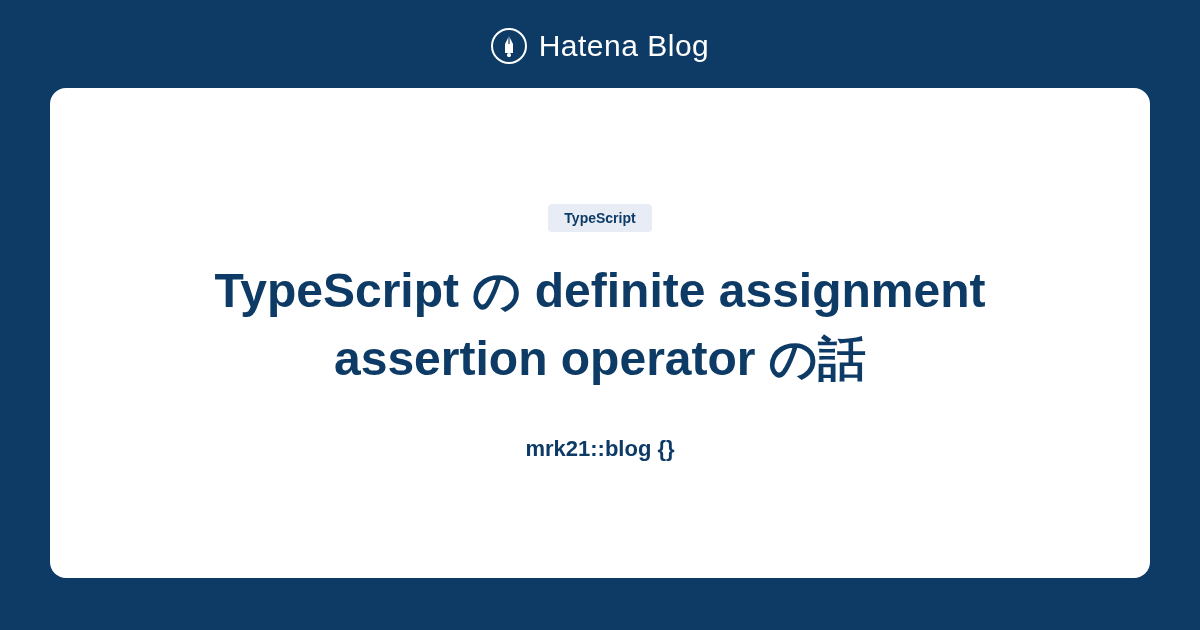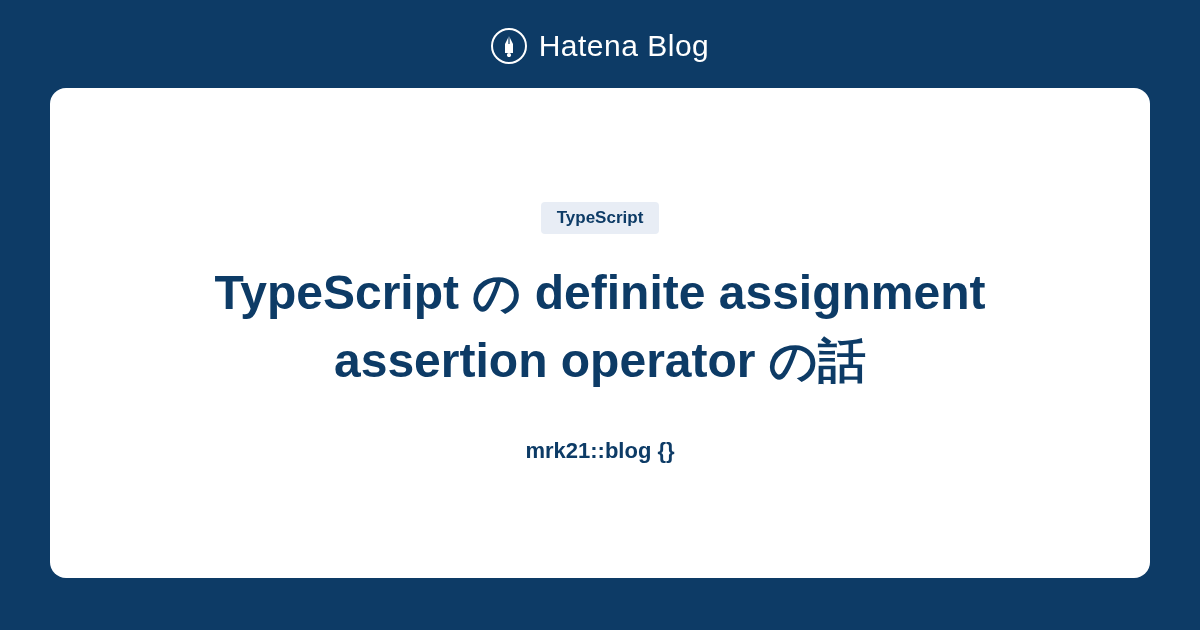--- a/index.html
+++ b/index.html
@@ -52,21 +52,21 @@
       display: flex;
       flex-direction: column;
       align-items: center;
       justify-content: center;
       padding: 40px 60px;
       position: relative;
     }
     .tag {
       background-color: #e8edf5;
       color: #0d3b66;
-      font-size: 17px;
+      font-size: 14px;
       font-weight: 600;
       padding: 6px 16px;
       border-radius: 4px;
       margin-bottom: 25px;
     }
     .title {
       color: #0d3b66;
       font-size: 48px;
       font-weight: 700;
       text-align: center;

